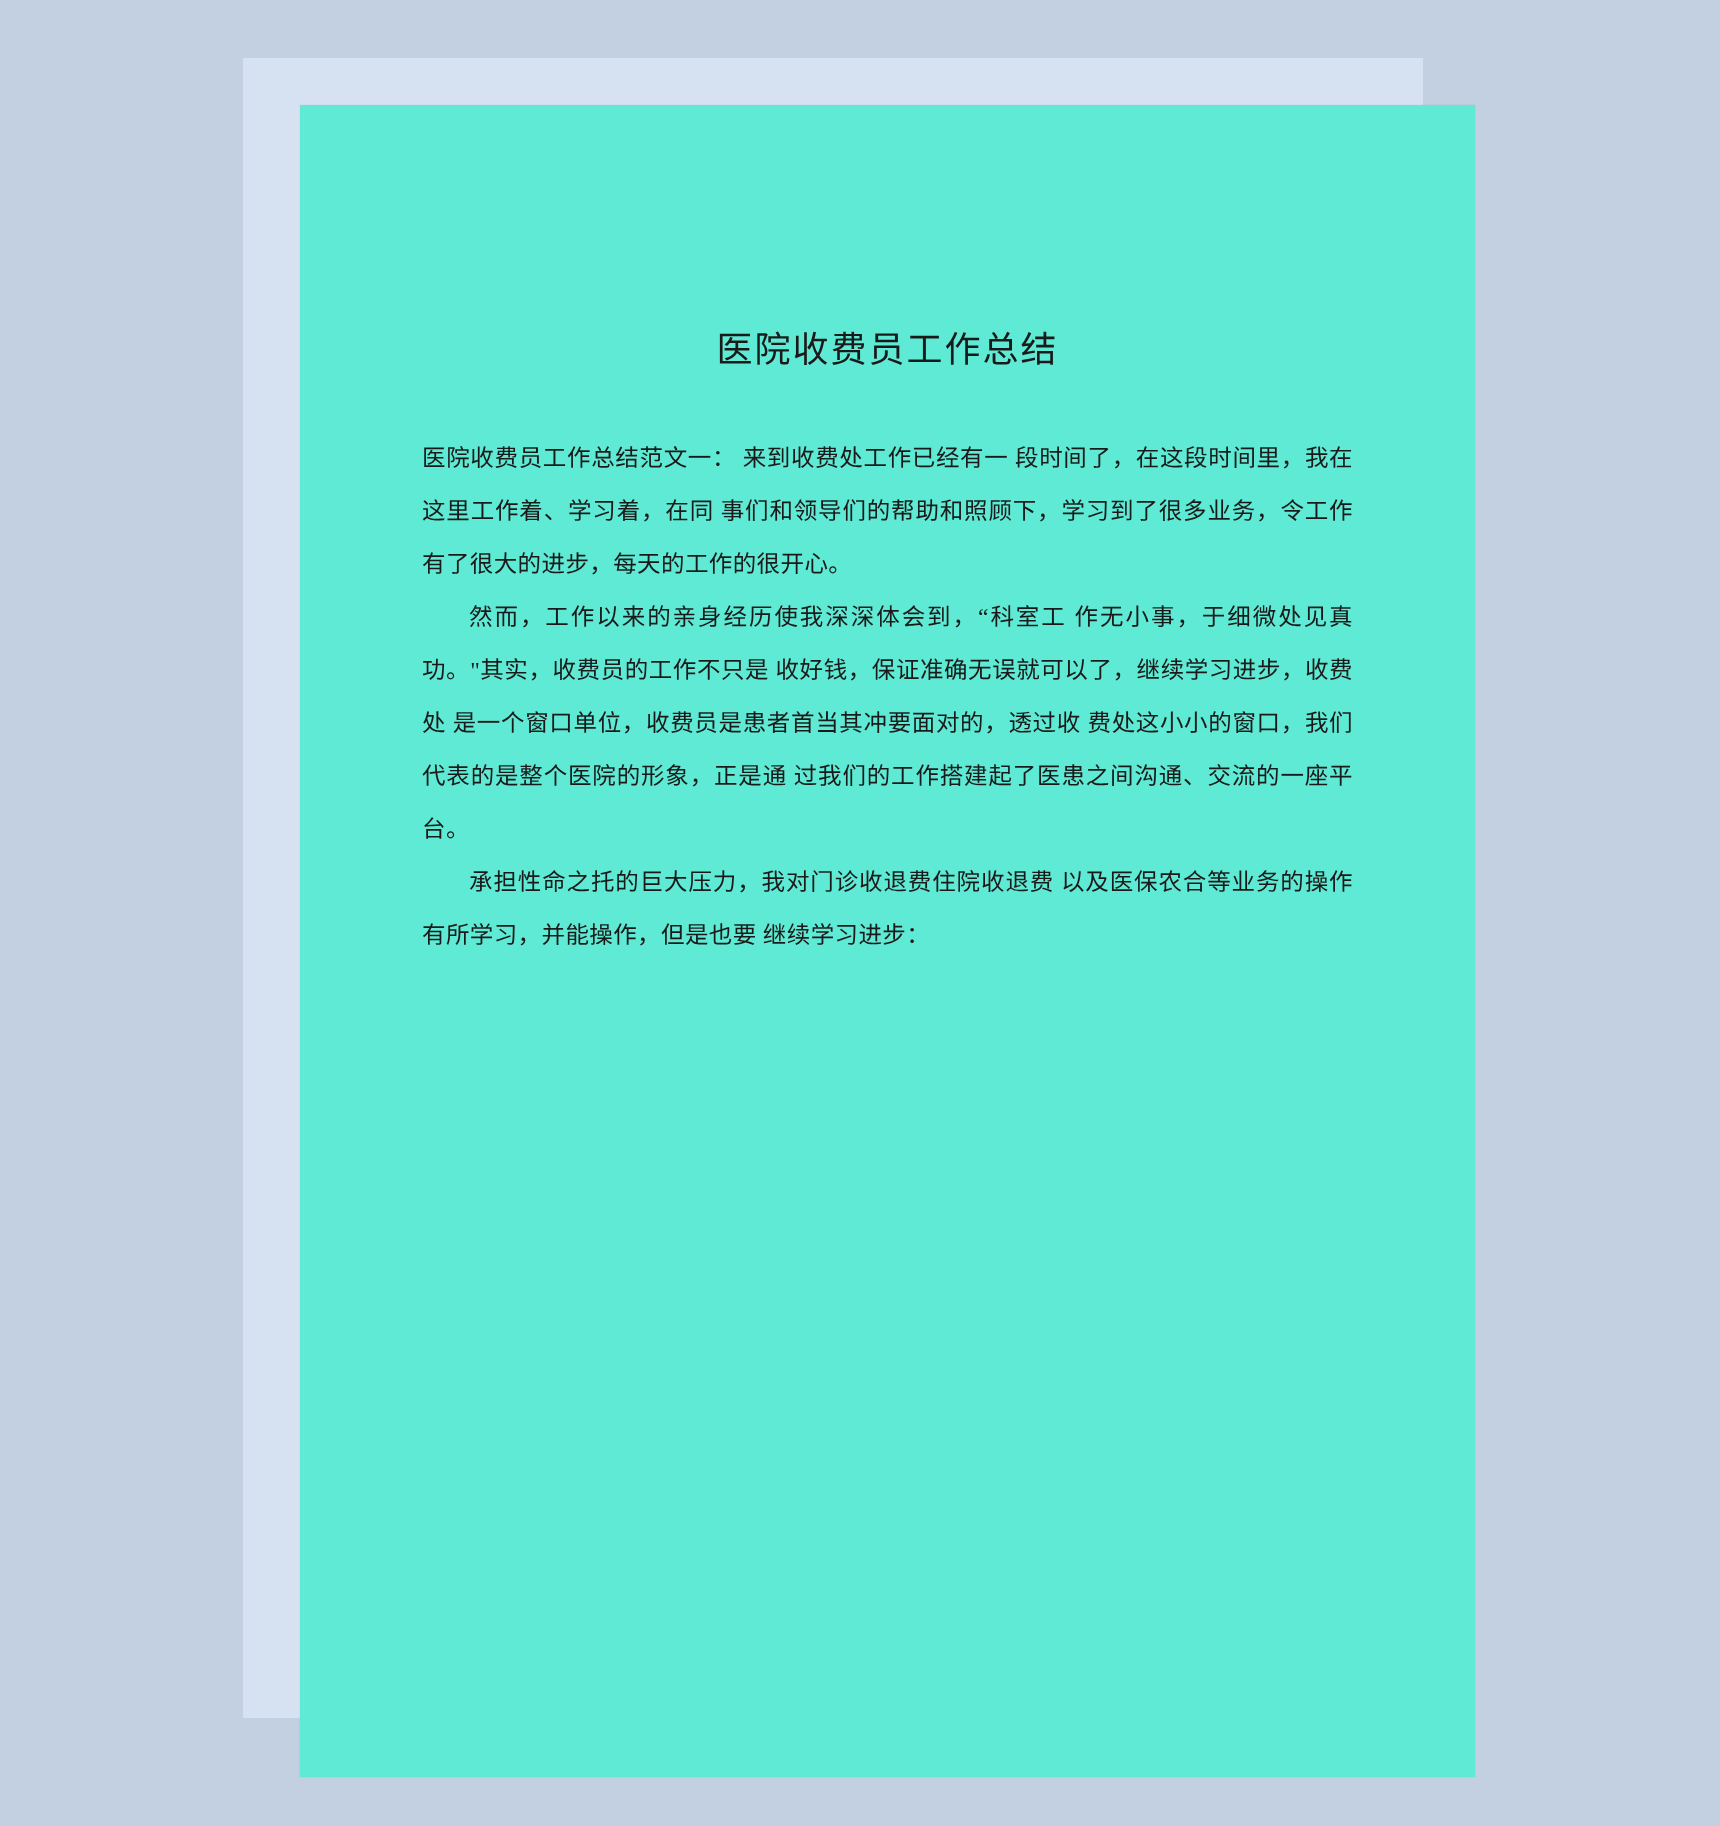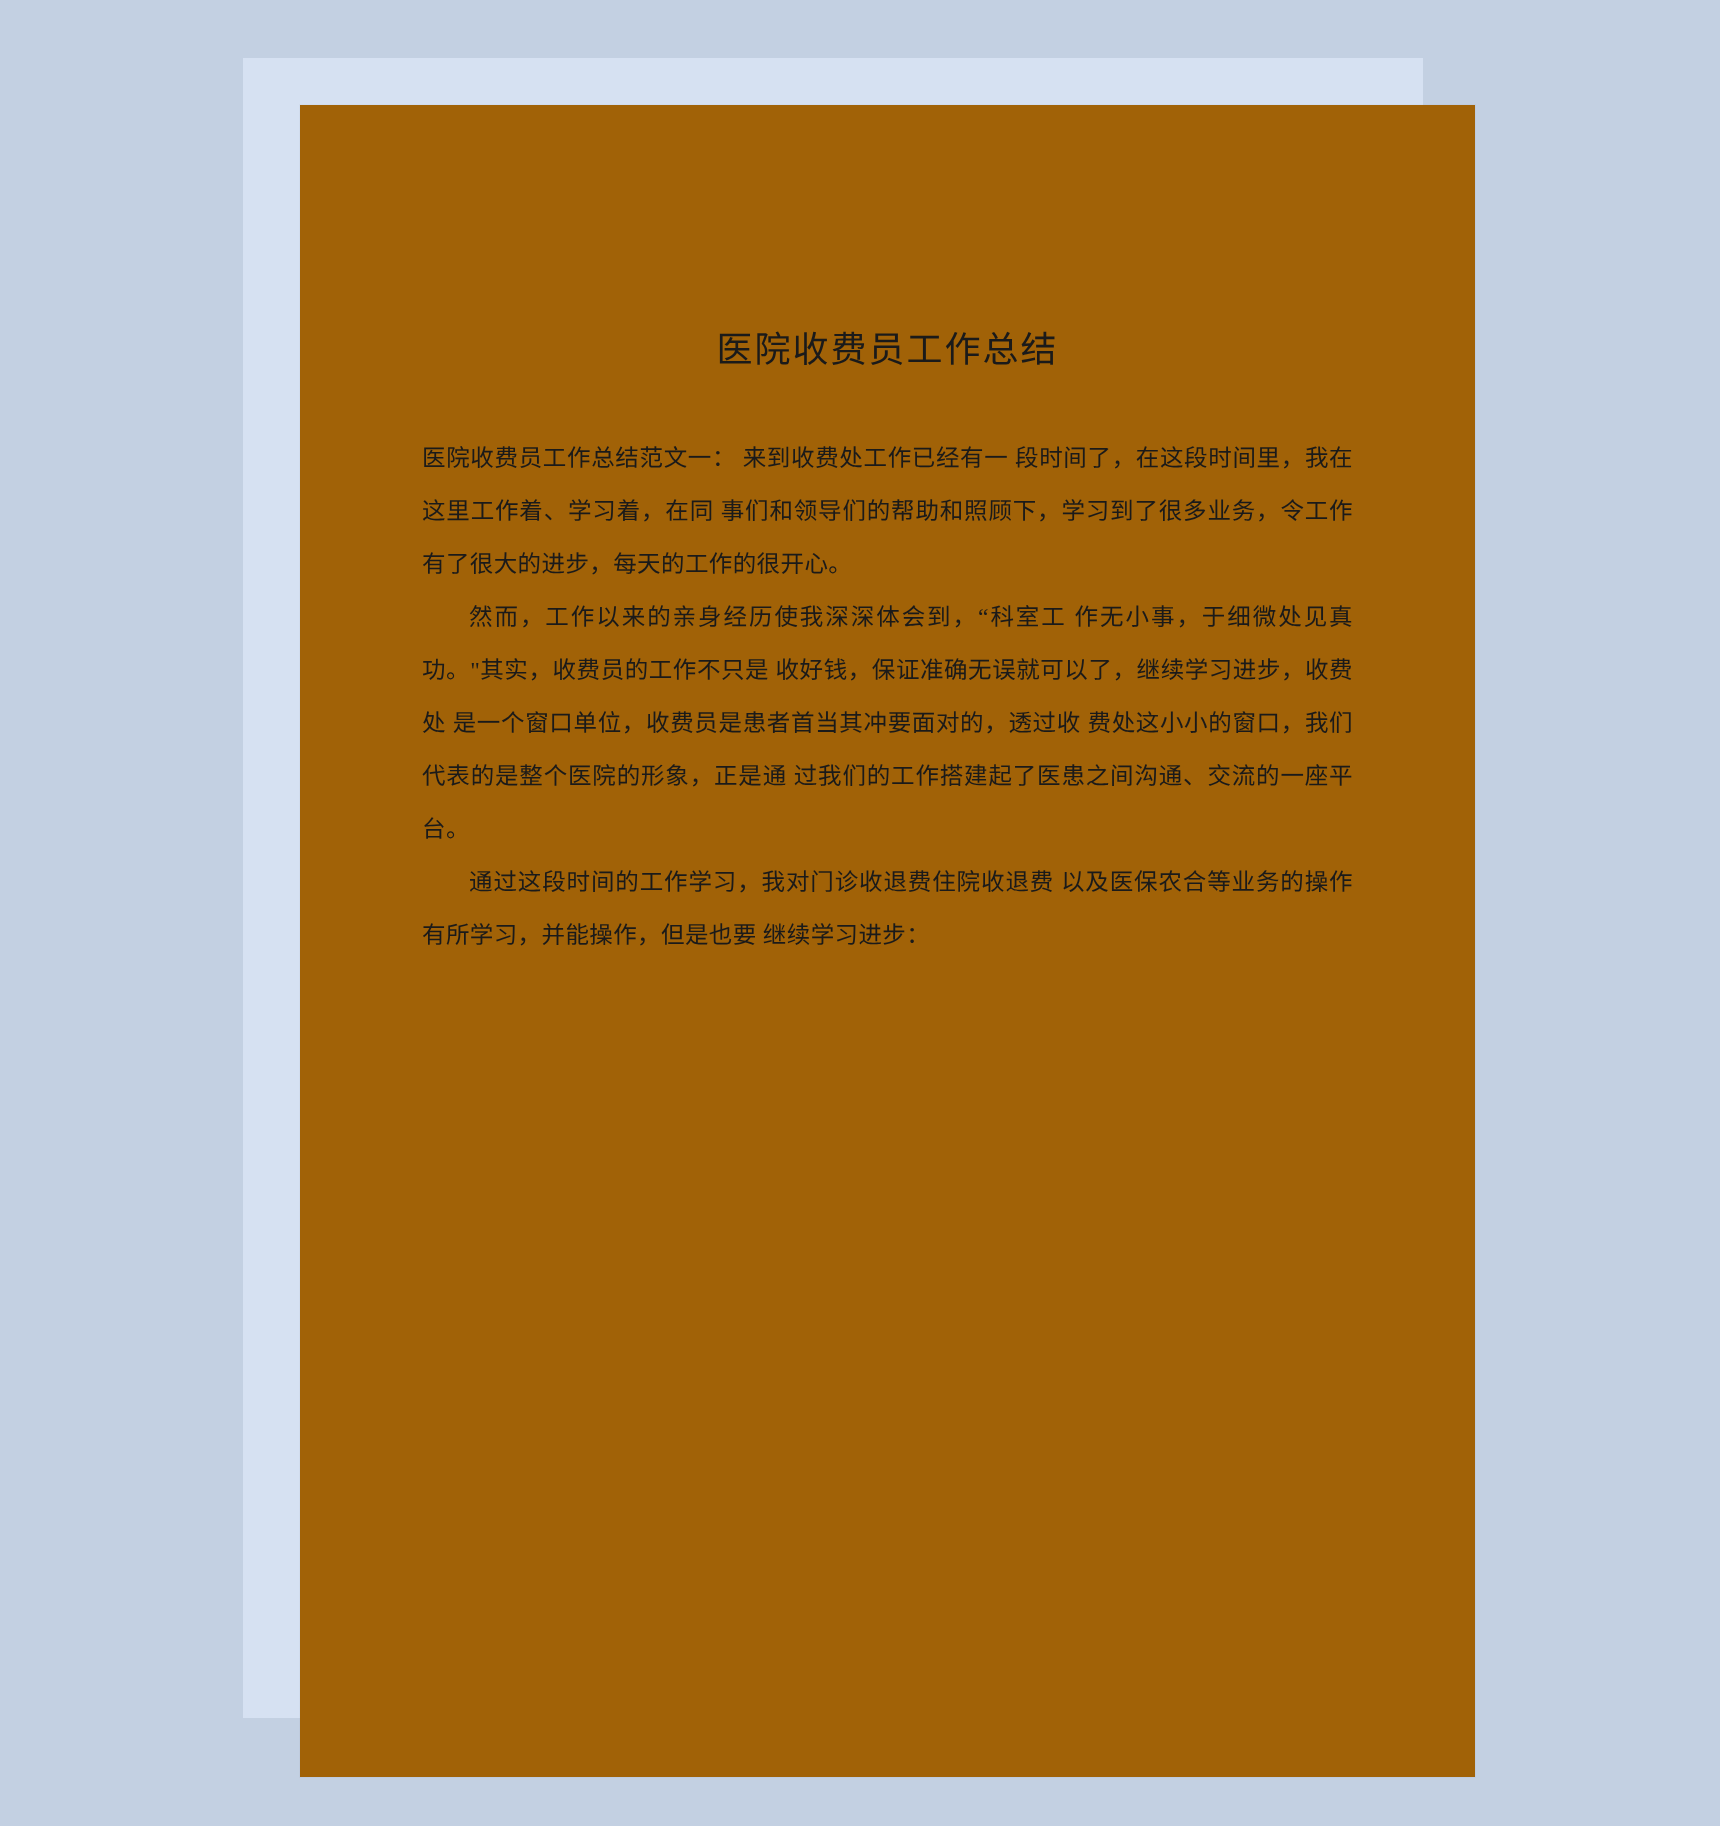--- a/index.html
+++ b/index.html
@@ -30,21 +30,21 @@
     background: #d6e1f2;
   }
 
   
   .page {
     position: absolute;
     left: 300px;
     top: 105px;
     width: 1175px;
     height: 1672px;
-    background: #a16207;
+    background: #5eead4;
     box-shadow: 0 0 0 1px rgba(0,0,0,0.02);
   }
 
   .page-inner {
     position: absolute;
     left: 0;
     right: 0;
     top: 0;
     padding: 0 122px;
     box-sizing: border-box;
@@ -92,19 +92,19 @@
   <div class="back-sheet"></div>
 
   <div class="page">
     <div class="page-inner">
 
       <h1 class="doc-title">医院收费员工作总结</h1>
 
       <div class="body-block">
         <p class="para noindent">医院收费员工作总结范文一： 来到收费处工作已经有一 段时间了，在这段时间里，我在这里工作着、学习着，在同 事们和领导们的帮助和照顾下，学习到了很多业务，令工作 有了很大的进步，每天的工作的很开心。</p>
         <p class="para indent">然而，工作以来的亲身经历使我深深体会到，“科室工 作无小事，于细微处见真功。"其实，收费员的工作不只是 收好钱，保证准确无误就可以了，继续学习进步，收费处 是一个窗口单位，收费员是患者首当其冲要面对的，透过收 费处这小小的窗口，我们代表的是整个医院的形象，正是通 过我们的工作搭建起了医患之间沟通、交流的一座平台。</p>
-        <p class="para indent">通过这段时间的工作学习，我对门诊收退费住院收退费 以及医保农合等业务的操作有所学习，并能操作，但是也要 继续学习进步：</p>
+        <p class="para indent">承担性命之托的巨大压力，我对门诊收退费住院收退费 以及医保农合等业务的操作有所学习，并能操作，但是也要 继续学习进步：</p>
       </div>
 
     </div>
   </div>
 
 </div>
 
 </body></html>

